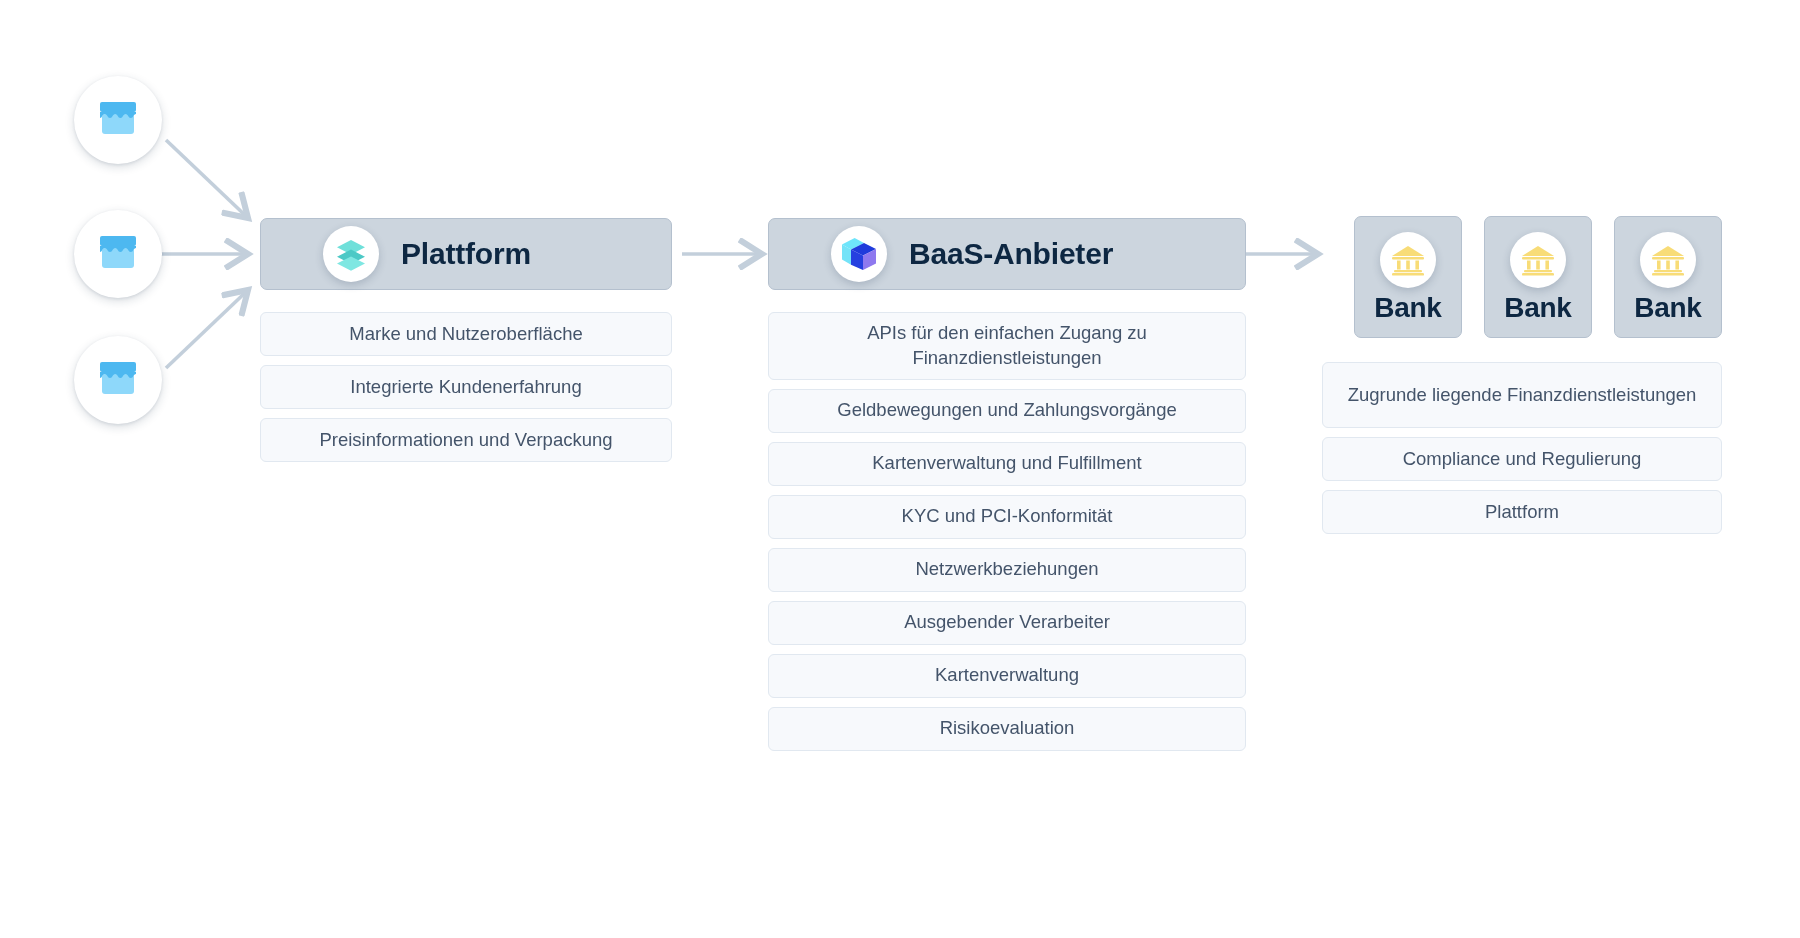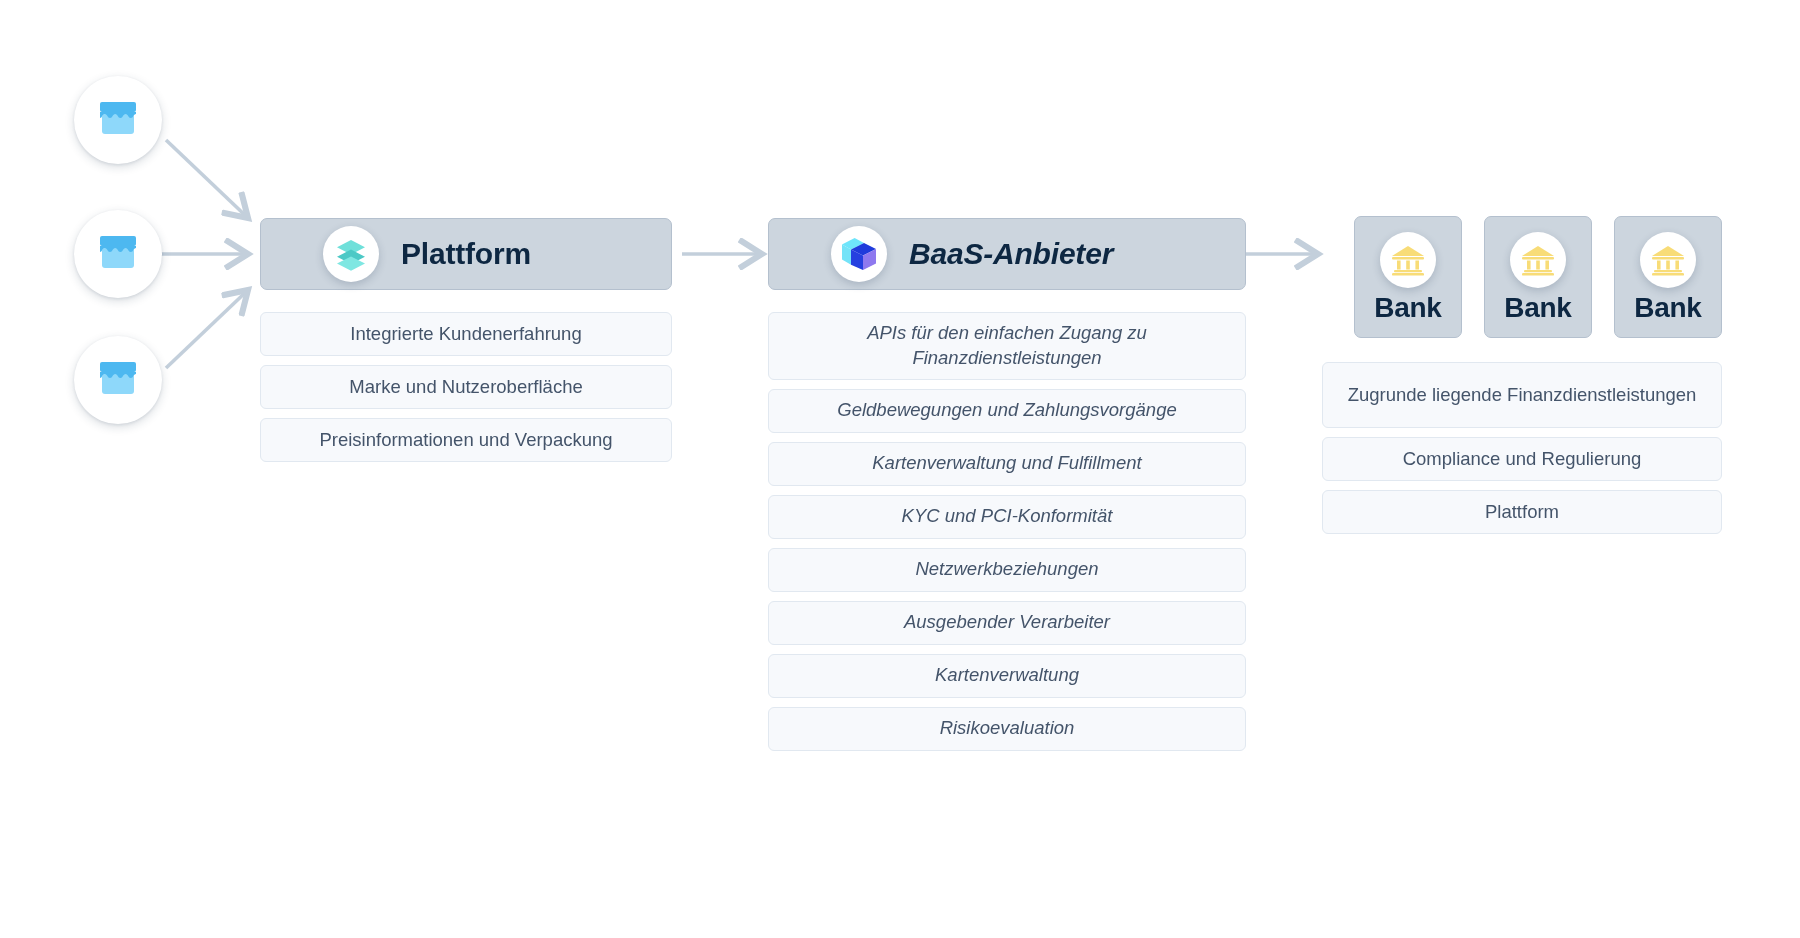--- a/index.html
+++ b/index.html
@@ -197,27 +197,27 @@
         <svg width="34" height="34" viewBox="0 0 34 34" xmlns="http://www.w3.org/2000/svg">
           <path d="M17 3 L31 10.2 L17 17.4 L3 10.2 Z" fill="#6fe0da"></path>
           <path d="M17 12.6 L31 19.8 L17 27 L3 19.8 Z" fill="#4cc9c6"></path>
           <path d="M17 19.4 L31 26.6 L17 33.8 L3 26.6 Z" fill="#7fe7e2"></path>
         </svg>
       </span>
       <span class="hdr-title">Plattform</span>
     </div>
 
     <div class="item-list">
+      <div class="item">Marke und Nutzeroberfläche</div>
       <div class="item">Integrierte Kundenerfahrung</div>
-      <div class="item">Marke und Nutzeroberfläche</div>
       <div class="item">Preisinformationen und Verpackung</div>
     </div>
   </div>
 
-  <div class="column" style="left:768px; top:218px; width:478px;font-style:italic;">
+  <div class="column" style="left:768px; top:218px; width:478px;">
 
     <div class="col-header">
       <span class="hdr-icon">
         <svg width="38" height="36" viewBox="0 0 38 36" xmlns="http://www.w3.org/2000/svg">
           <path d="M2 8.4 L14.6 2 L24 7 L11 13.4 Z" fill="#6ee5fb"></path>
           <path d="M2 8.4 L11 13.4 L11 28.8 L2 23.6 Z" fill="#74e3f8"></path>
           <path d="M11 13.4 L24 7 L36 13 L23 19.6 Z" fill="#1f3bdb"></path>
           <path d="M23 19.6 L36 13 L36 27.4 L23 34 Z" fill="#8e79ef"></path>
           <path d="M11 13.4 L23 19.6 L23 34 L11 28.8 Z" fill="#2540e0"></path>
         </svg>

